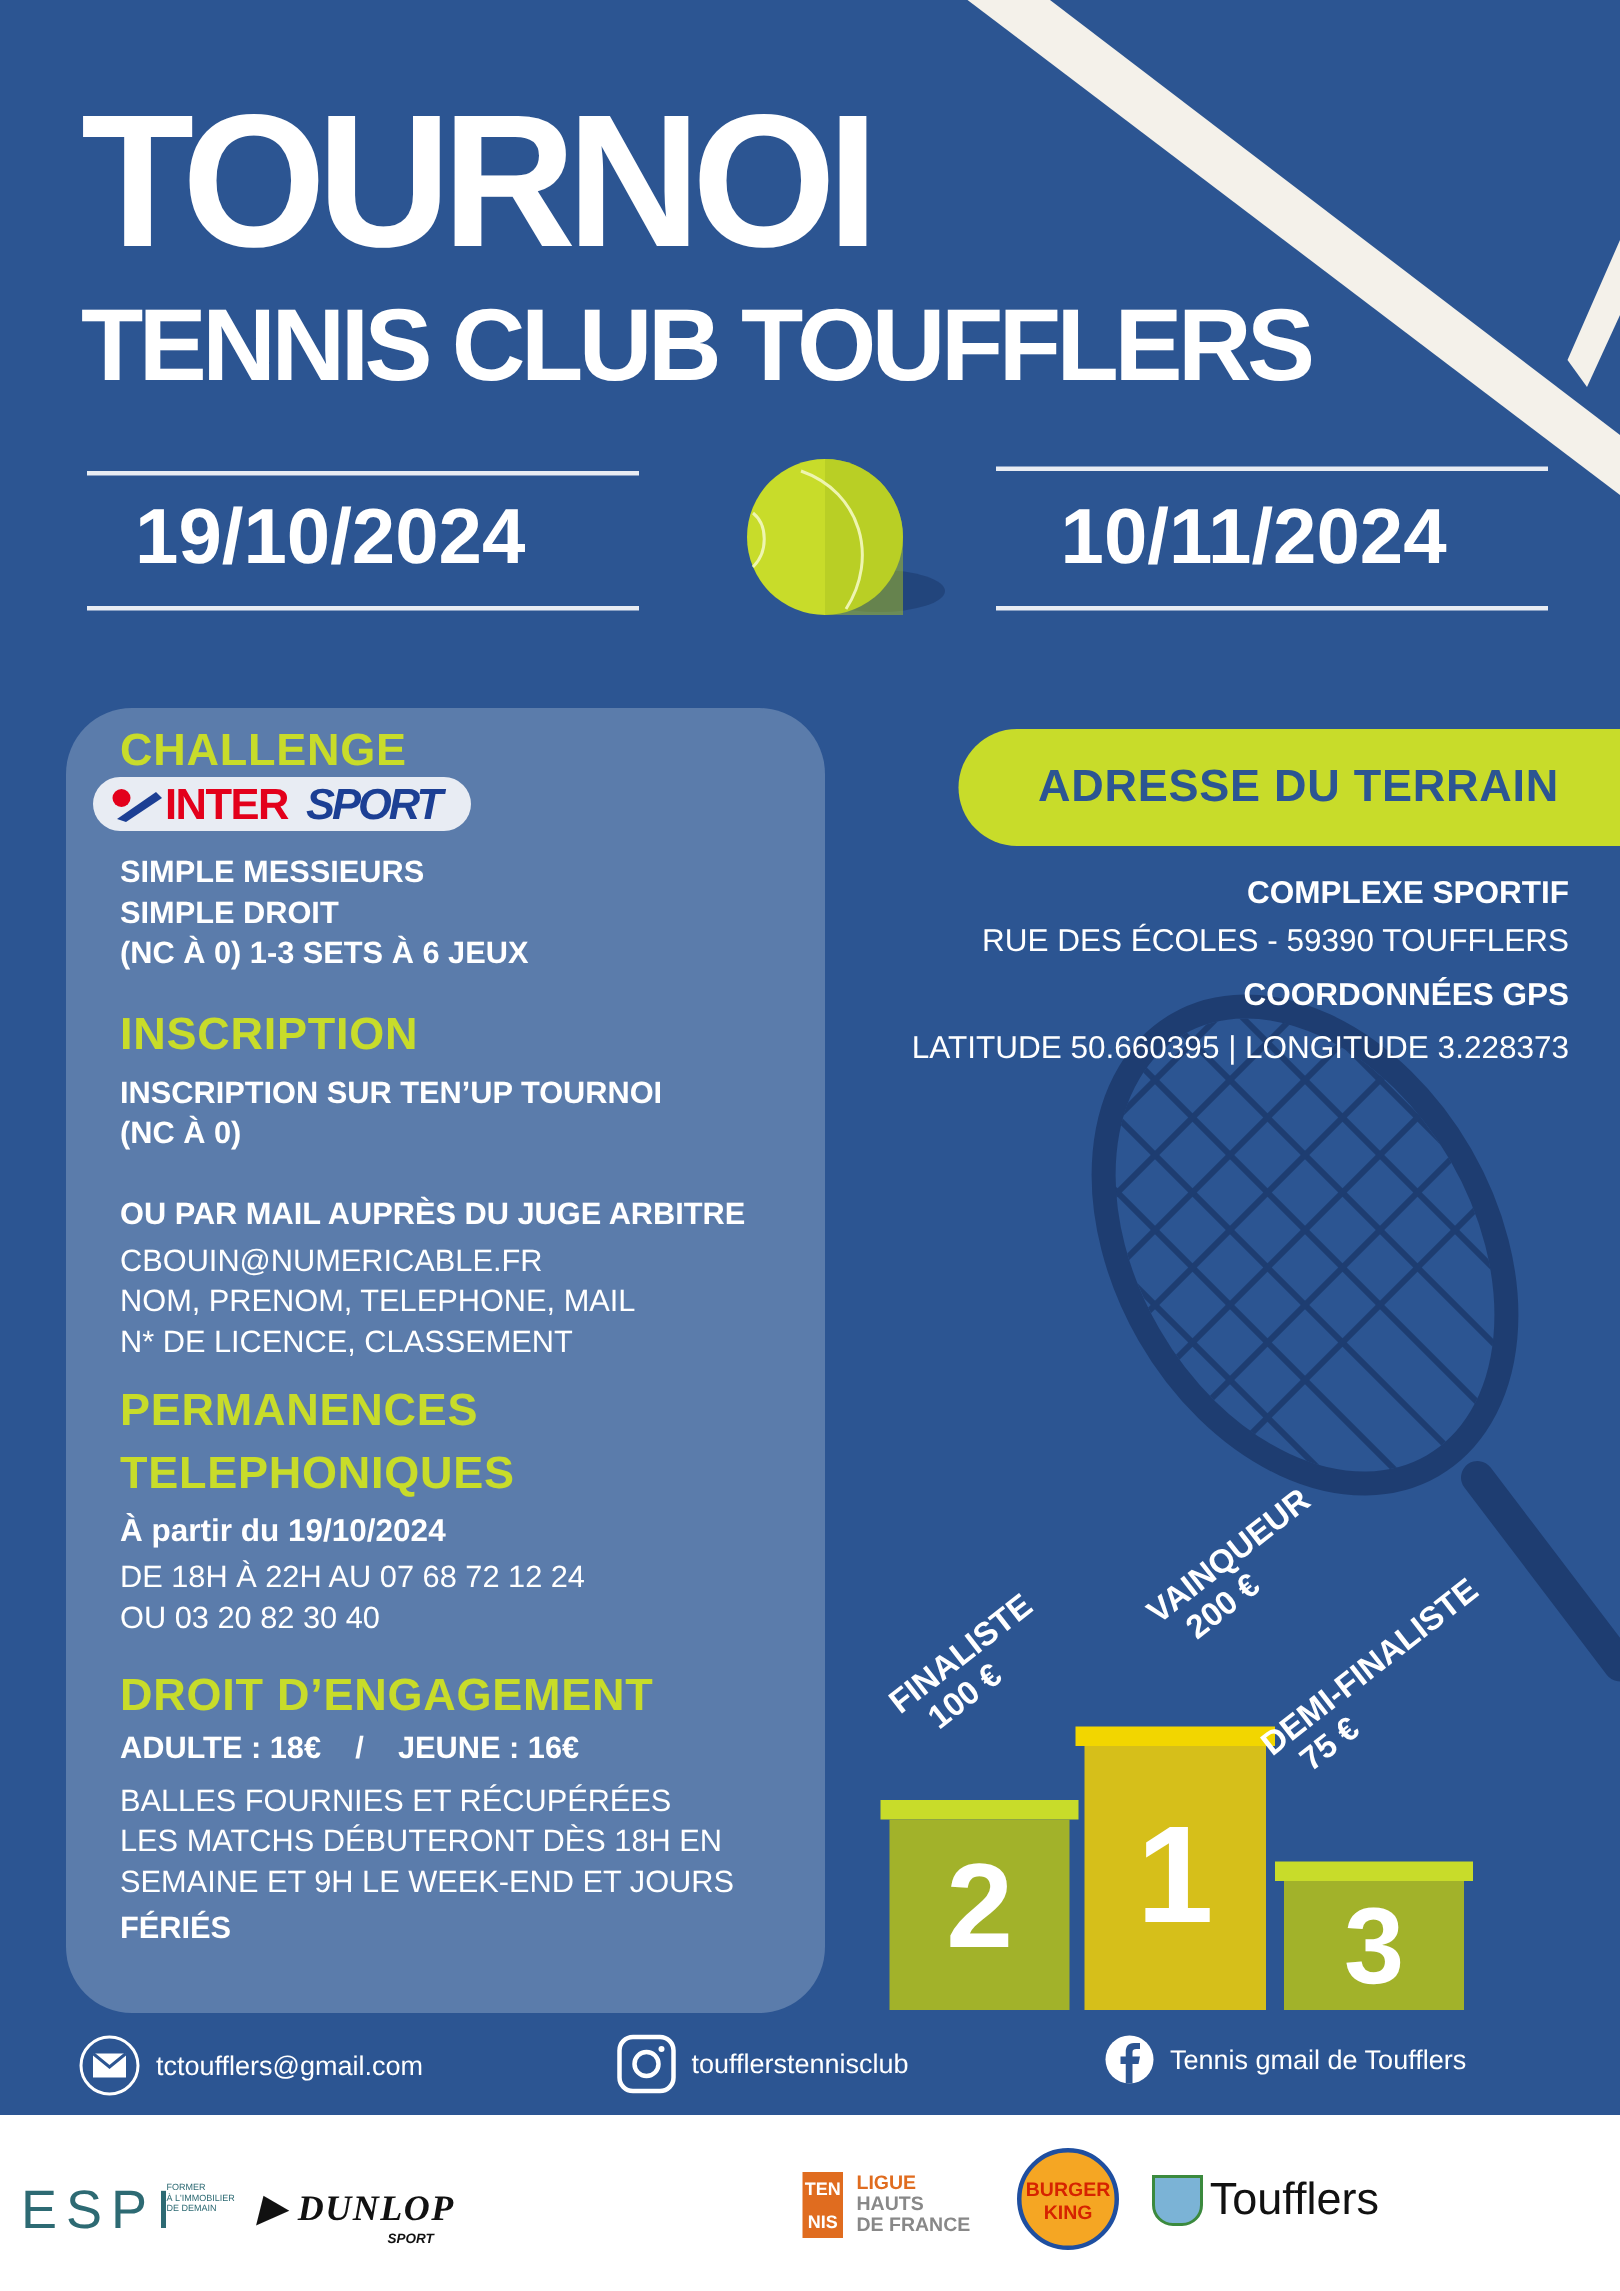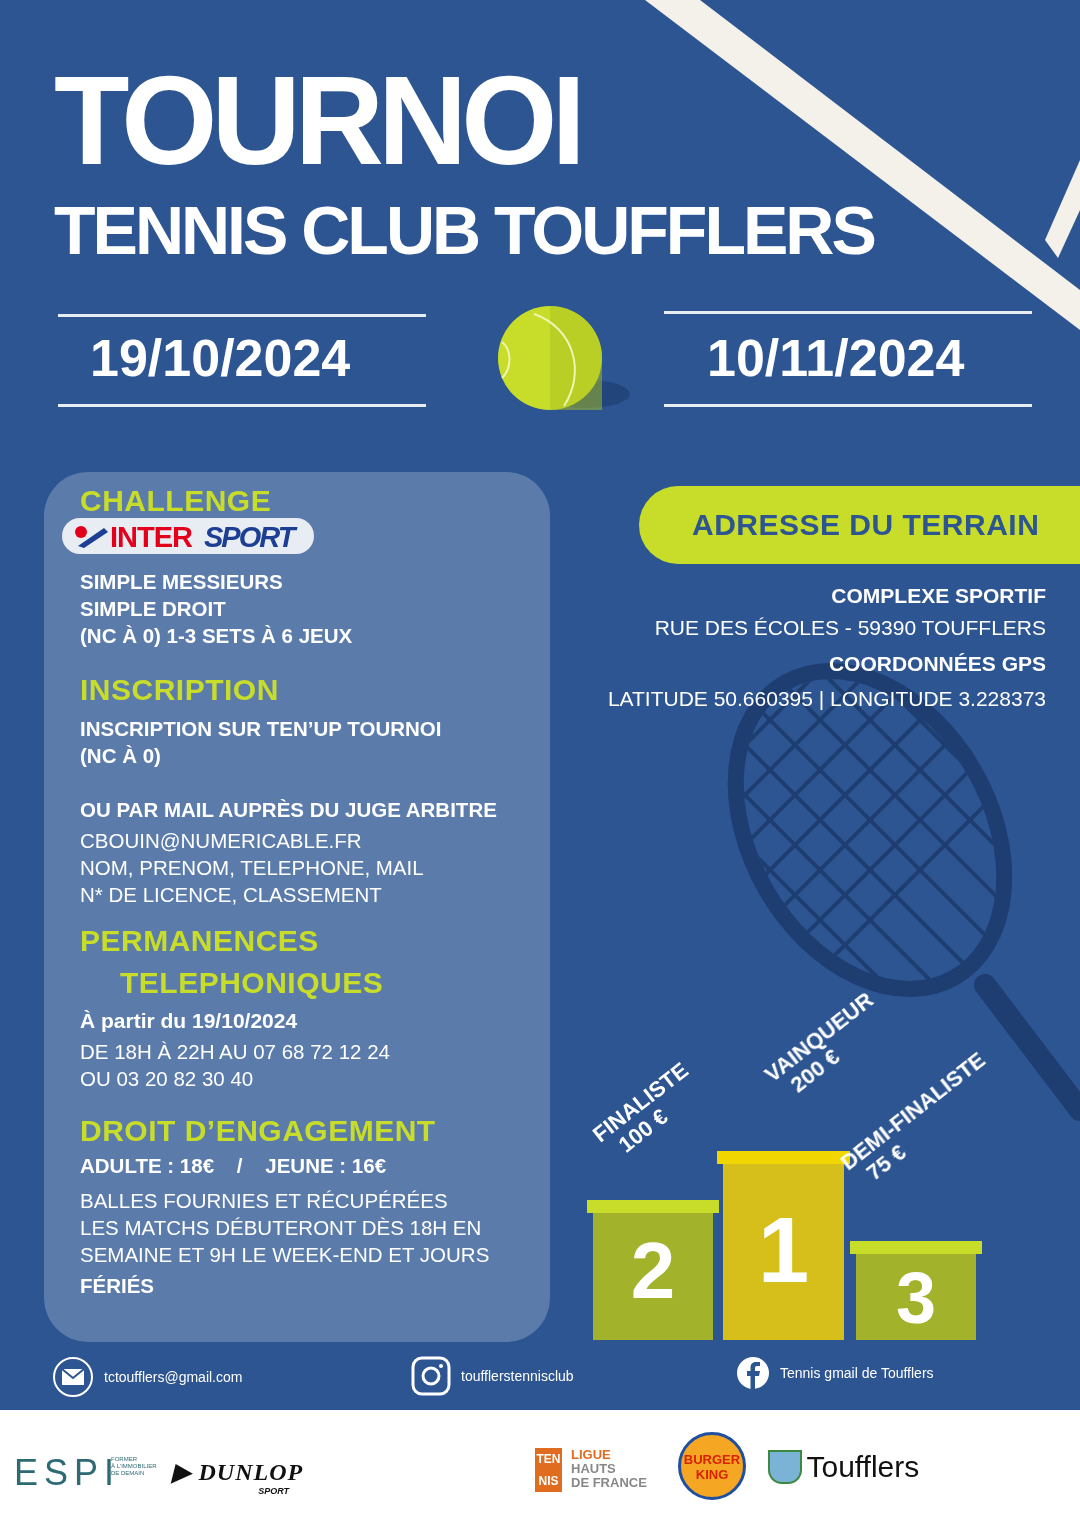--- a/index.html
+++ b/index.html
@@ -12,21 +12,21 @@
   .date { position:absolute; font-size:52px; font-weight:bold; line-height:1; }
   .panel { position:absolute; left:44px; top:472px; width:506px; height:870px; background:#5b7cab; border-radius:44px; }
   .hd { position:absolute; left:80px; color:#c8dc2a; font-weight:bold; font-size:30px; line-height:1.1; letter-spacing:0.5px; }
   .tx { position:absolute; left:80px; font-size:20.5px; line-height:27px; color:#fff; }
   .b { font-weight:bold; }
   .pill { position:absolute; left:639px; top:486px; width:460px; height:78px; background:#c8dc2a; border-radius:39px 0 0 39px; }
   .pill span { position:absolute; left:53px; top:22px; color:#2c5592; font-weight:bold; font-size:30px; letter-spacing:0.5px; }
   .addr { position:absolute; right:34px; text-align:right; font-size:21px; line-height:1; }
   .pod { position:absolute; }
   .rot { position:absolute; transform-origin:left bottom; font-weight:bold; font-size:22px; line-height:24px; color:#fff; transform:rotate(-38deg); white-space:nowrap; }
-  .social { position:absolute; top:1356px; font-size:14px; display:flex; align-items:center; gap:10px; }
+  .social { position:absolute; top:1356px; font-size:18px; display:flex; align-items:center; gap:10px; }
   .sponsors { position:absolute; left:0; top:1410px; width:1080px; height:117px; background:#ffffff; }
 </style>
 </head>
 <body>
 
 <svg class="court" viewBox="0 0 1080 1410" width="1080" height="1410">
   <polygon points="645,0 700,0 1080,290 1080,330" fill="#f4f1ea"></polygon>
   <polygon points="1045,240 1080,160 1080,210 1058,258" fill="#f4f1ea"></polygon>
   <g opacity="0.9">
     <ellipse cx="870" cy="830" rx="120" ry="170" transform="rotate(-30 870 830)" fill="none" stroke="#1d3b6e" stroke-width="16"></ellipse>
@@ -89,21 +89,21 @@
 
 <div class="hd" style="top:673px;">INSCRIPTION</div>
 <div class="tx b" style="top:715px;">INSCRIPTION SUR TEN’UP TOURNOI</div>
 <div class="tx b" style="top:742px;">(NC À 0)</div>
 <div class="tx b" style="top:796px;">OU PAR MAIL AUPRÈS DU JUGE ARBITRE</div>
 <div class="tx" style="top:827px;">CBOUIN@NUMERICABLE.FR</div>
 <div class="tx" style="top:854px;">NOM, PRENOM, TELEPHONE, MAIL</div>
 <div class="tx" style="top:881px;">N* DE LICENCE, CLASSEMENT</div>
 
 <div class="hd" style="top:888px;margin-top:36px;">PERMANENCES</div>
-<div class="hd" style="top:966px;margin-left:40px;">TELEPHONIQUES</div>
+<div class="hd" style="top:966px;">TELEPHONIQUES</div>
 <div class="tx b" style="top:1007px;font-size:21px;">À partir du 19/10/2024</div>
 <div class="tx" style="top:1038px;">DE 18H À 22H AU 07 68 72 12 24</div>
 <div class="tx" style="top:1065px;">OU 03 20 82 30 40</div>
 
 <div class="hd" style="top:1114px;">DROIT D’ENGAGEMENT</div>
 <div class="tx b" style="top:1152px;white-space:pre;">ADULTE : 18€    /    JEUNE : 16€</div>
 <div class="tx" style="top:1187px;">BALLES FOURNIES ET RÉCUPÉRÉES</div>
 <div class="tx" style="top:1214px;">LES MATCHS DÉBUTERONT DÈS 18H EN</div>
 <div class="tx" style="top:1241px;">SEMAINE ET 9H LE WEEK-END ET JOURS</div>
 <div class="tx" style="top:1272px;font-weight:bold;">FÉRIÉS</div>

